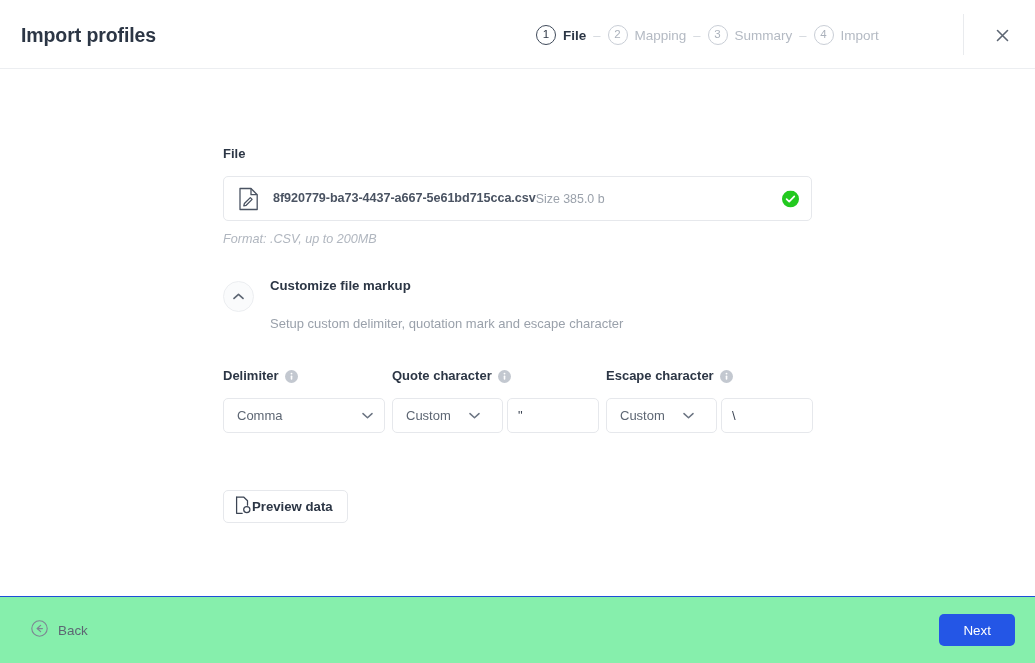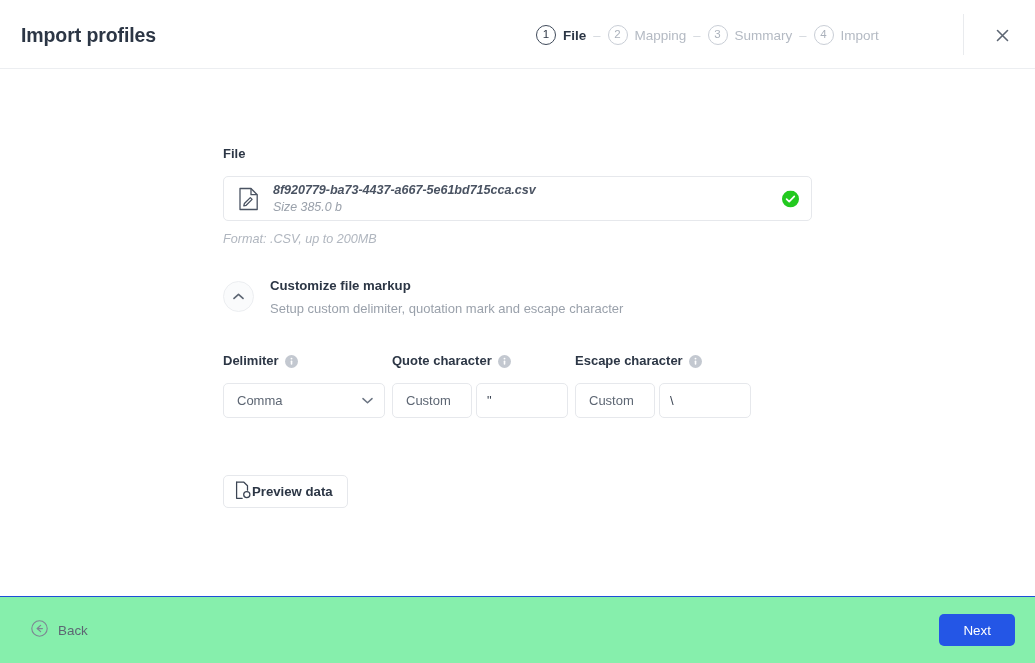--- a/index.html
+++ b/index.html
@@ -148,21 +148,21 @@
   }
   .file-icon {
     width: 24px;
     height: 24px;
     flex: 0 0 24px;
     display: flex;
     align-items: center;
     justify-content: center;
     margin-right: 12px;
   }
-  .file-meta { display: flex; flex-direction: column; justify-content: flex-end; font-style: italic; }
+  .file-meta { display: flex; flex-direction: row; justify-content: flex-end; }
   .file-name {
     font-size: 12.6px;
     font-weight: 700;
     color: #4a5362;
     line-height: 16px;
     letter-spacing: -0.05px;
   }
   .file-size {
     font-size: 12.4px;
     color: #9aa1ab;
@@ -205,21 +205,21 @@
     margin-top: 4px;
   }
   .customize-text { margin-left: 16px; padding-top: 0px; }
   .customize-title {
     font-size: 13.2px;
     font-weight: 700;
     color: #2c3645;
     line-height: 18px;
   }
   .customize-sub {
-    margin-top: 5px;
+    margin-top: 20px;
     font-size: 13px;
     color: #9aa1ab;
     line-height: 18px;
   }
 
   
   .markup-row {
     margin-top: 34px;
     display: flex;
     gap: 7px;
@@ -249,21 +249,21 @@
     display: flex;
     align-items: center;
     justify-content: space-between;
     padding: 0 11px 0 13px;
     font-size: 13px;
     color: #5d6673;
     cursor: pointer;
     white-space: nowrap;
   }
   .select.w-delimiter { width: 162px; }
-  .select.w-custom { width: 80px; padding-right: 22px; }
+  .select.w-custom { width: 111px; padding-right: 22px; }
   .text-input {
     height: 35px;
     width: 92px;
     border: 1px solid #e6e8ec;
     border-radius: 5px;
     background: #fff;
     padding: 0 10px;
     font-size: 13px;
     color: #3b4453;
     font-family: "Liberation Sans", sans-serif;

